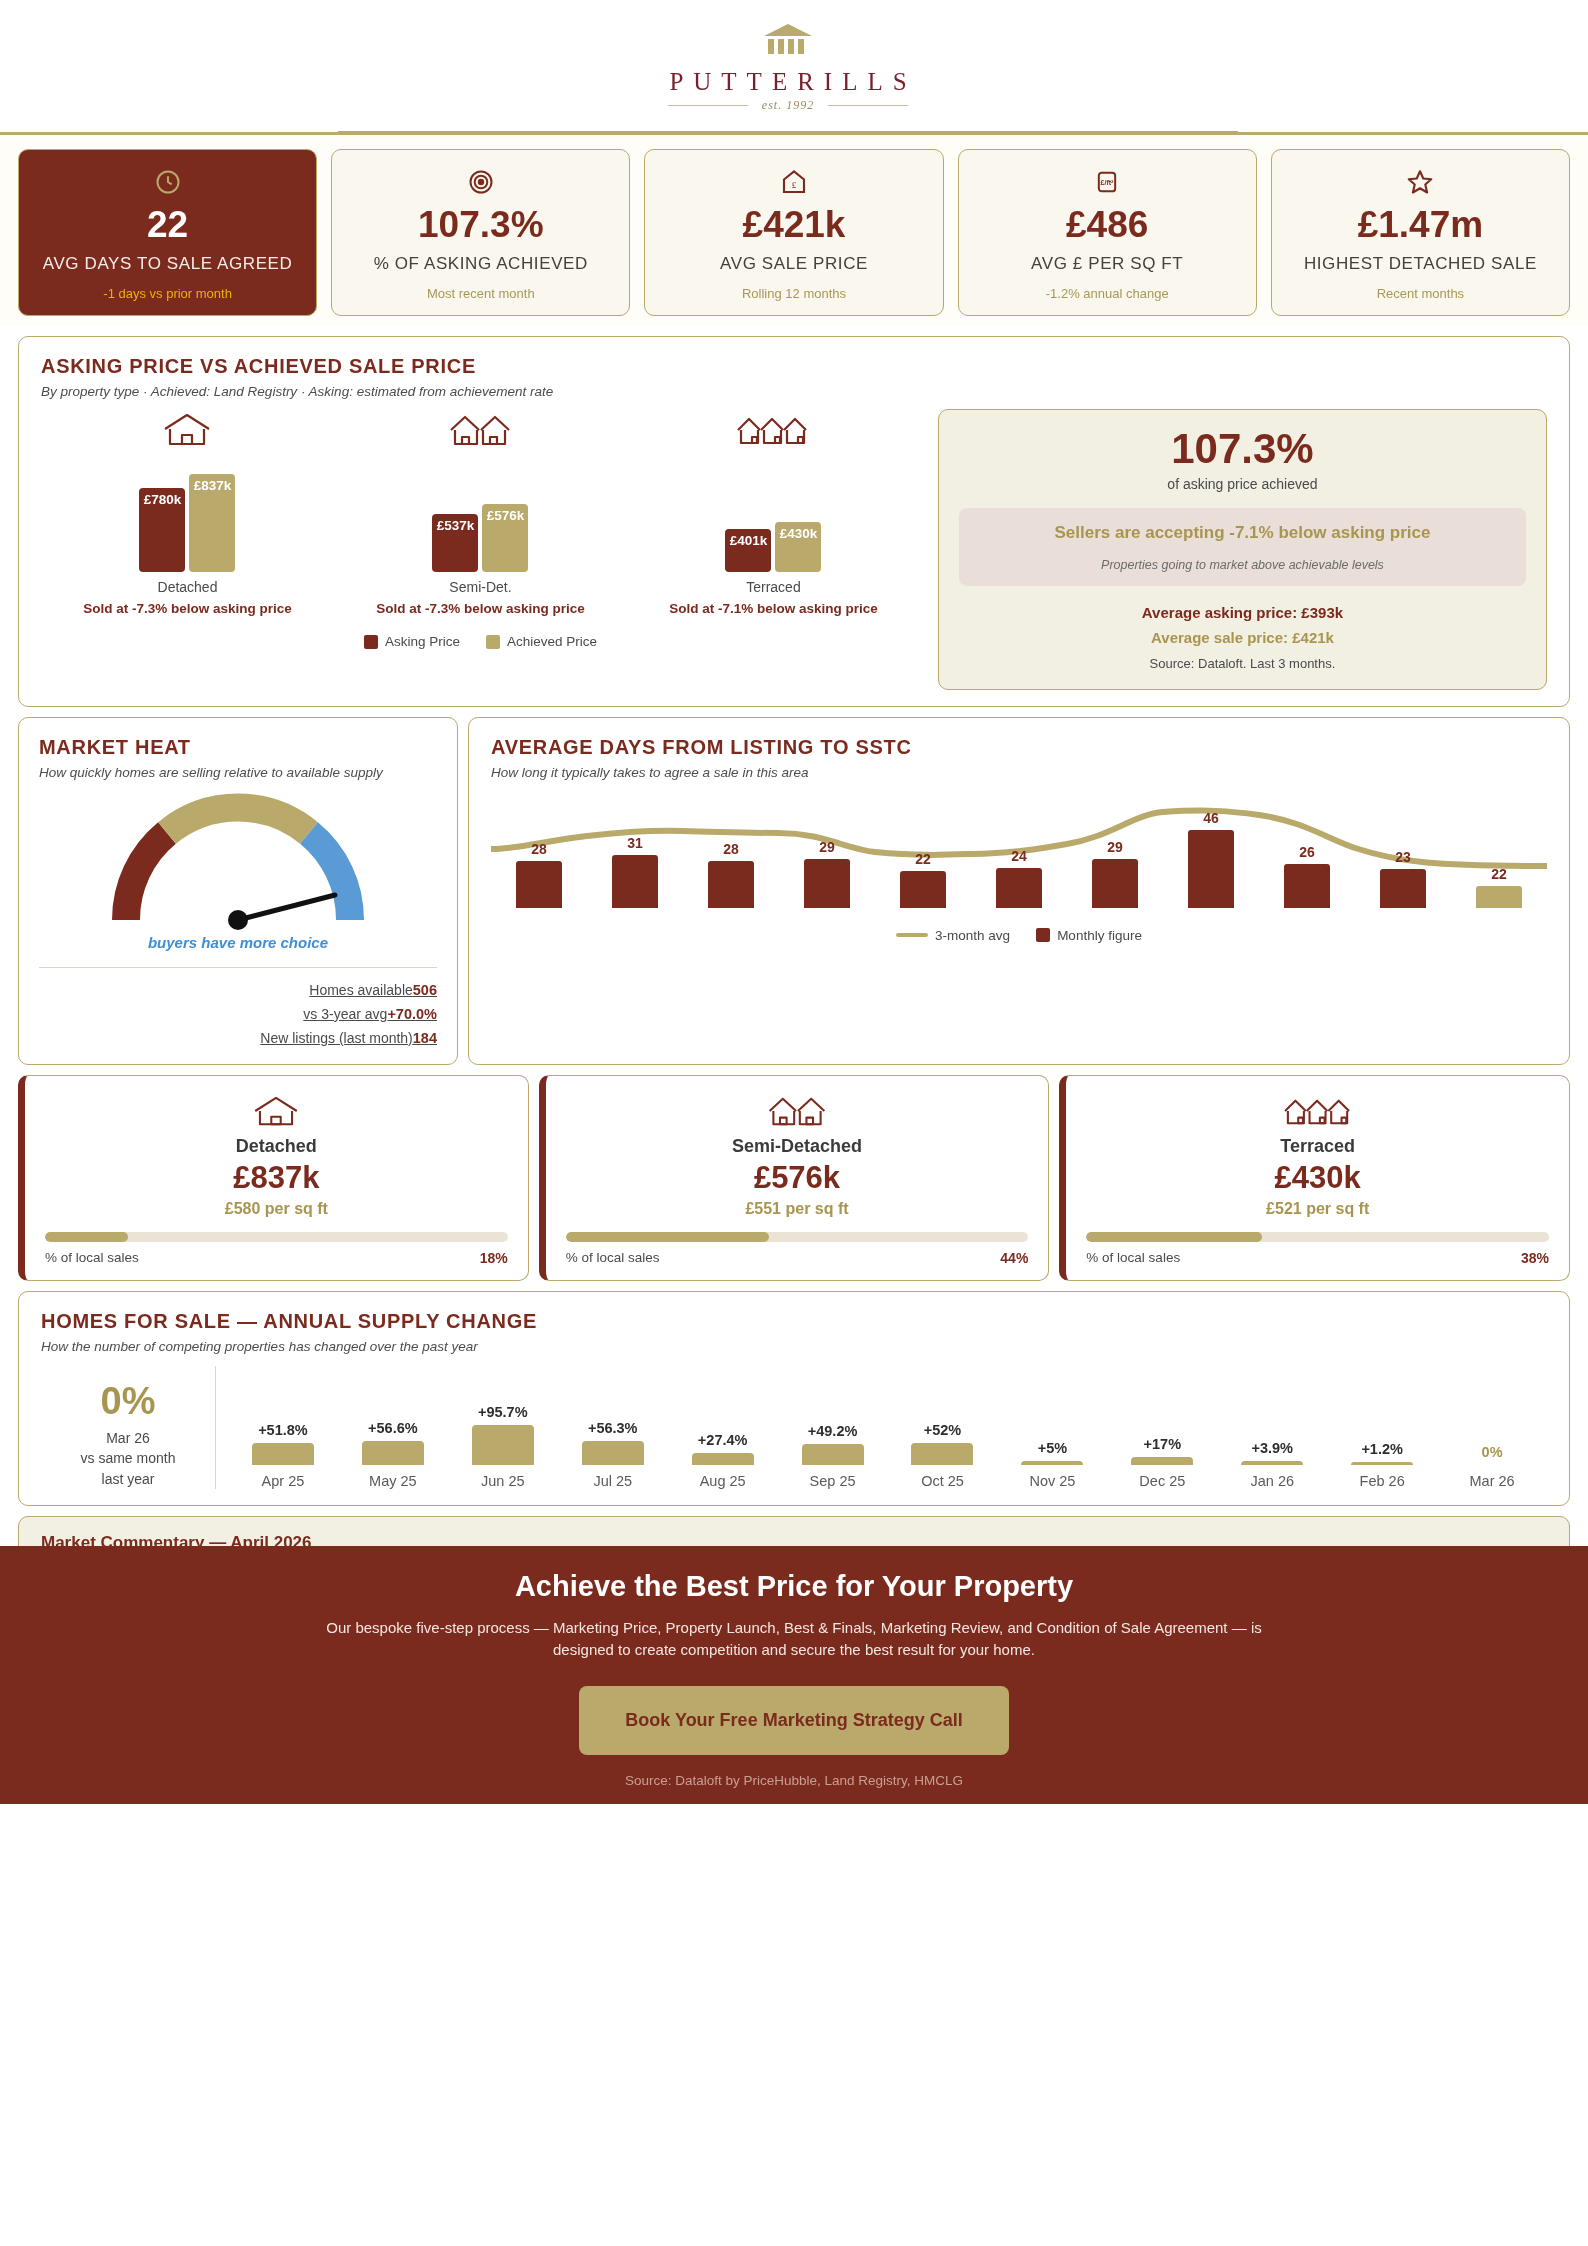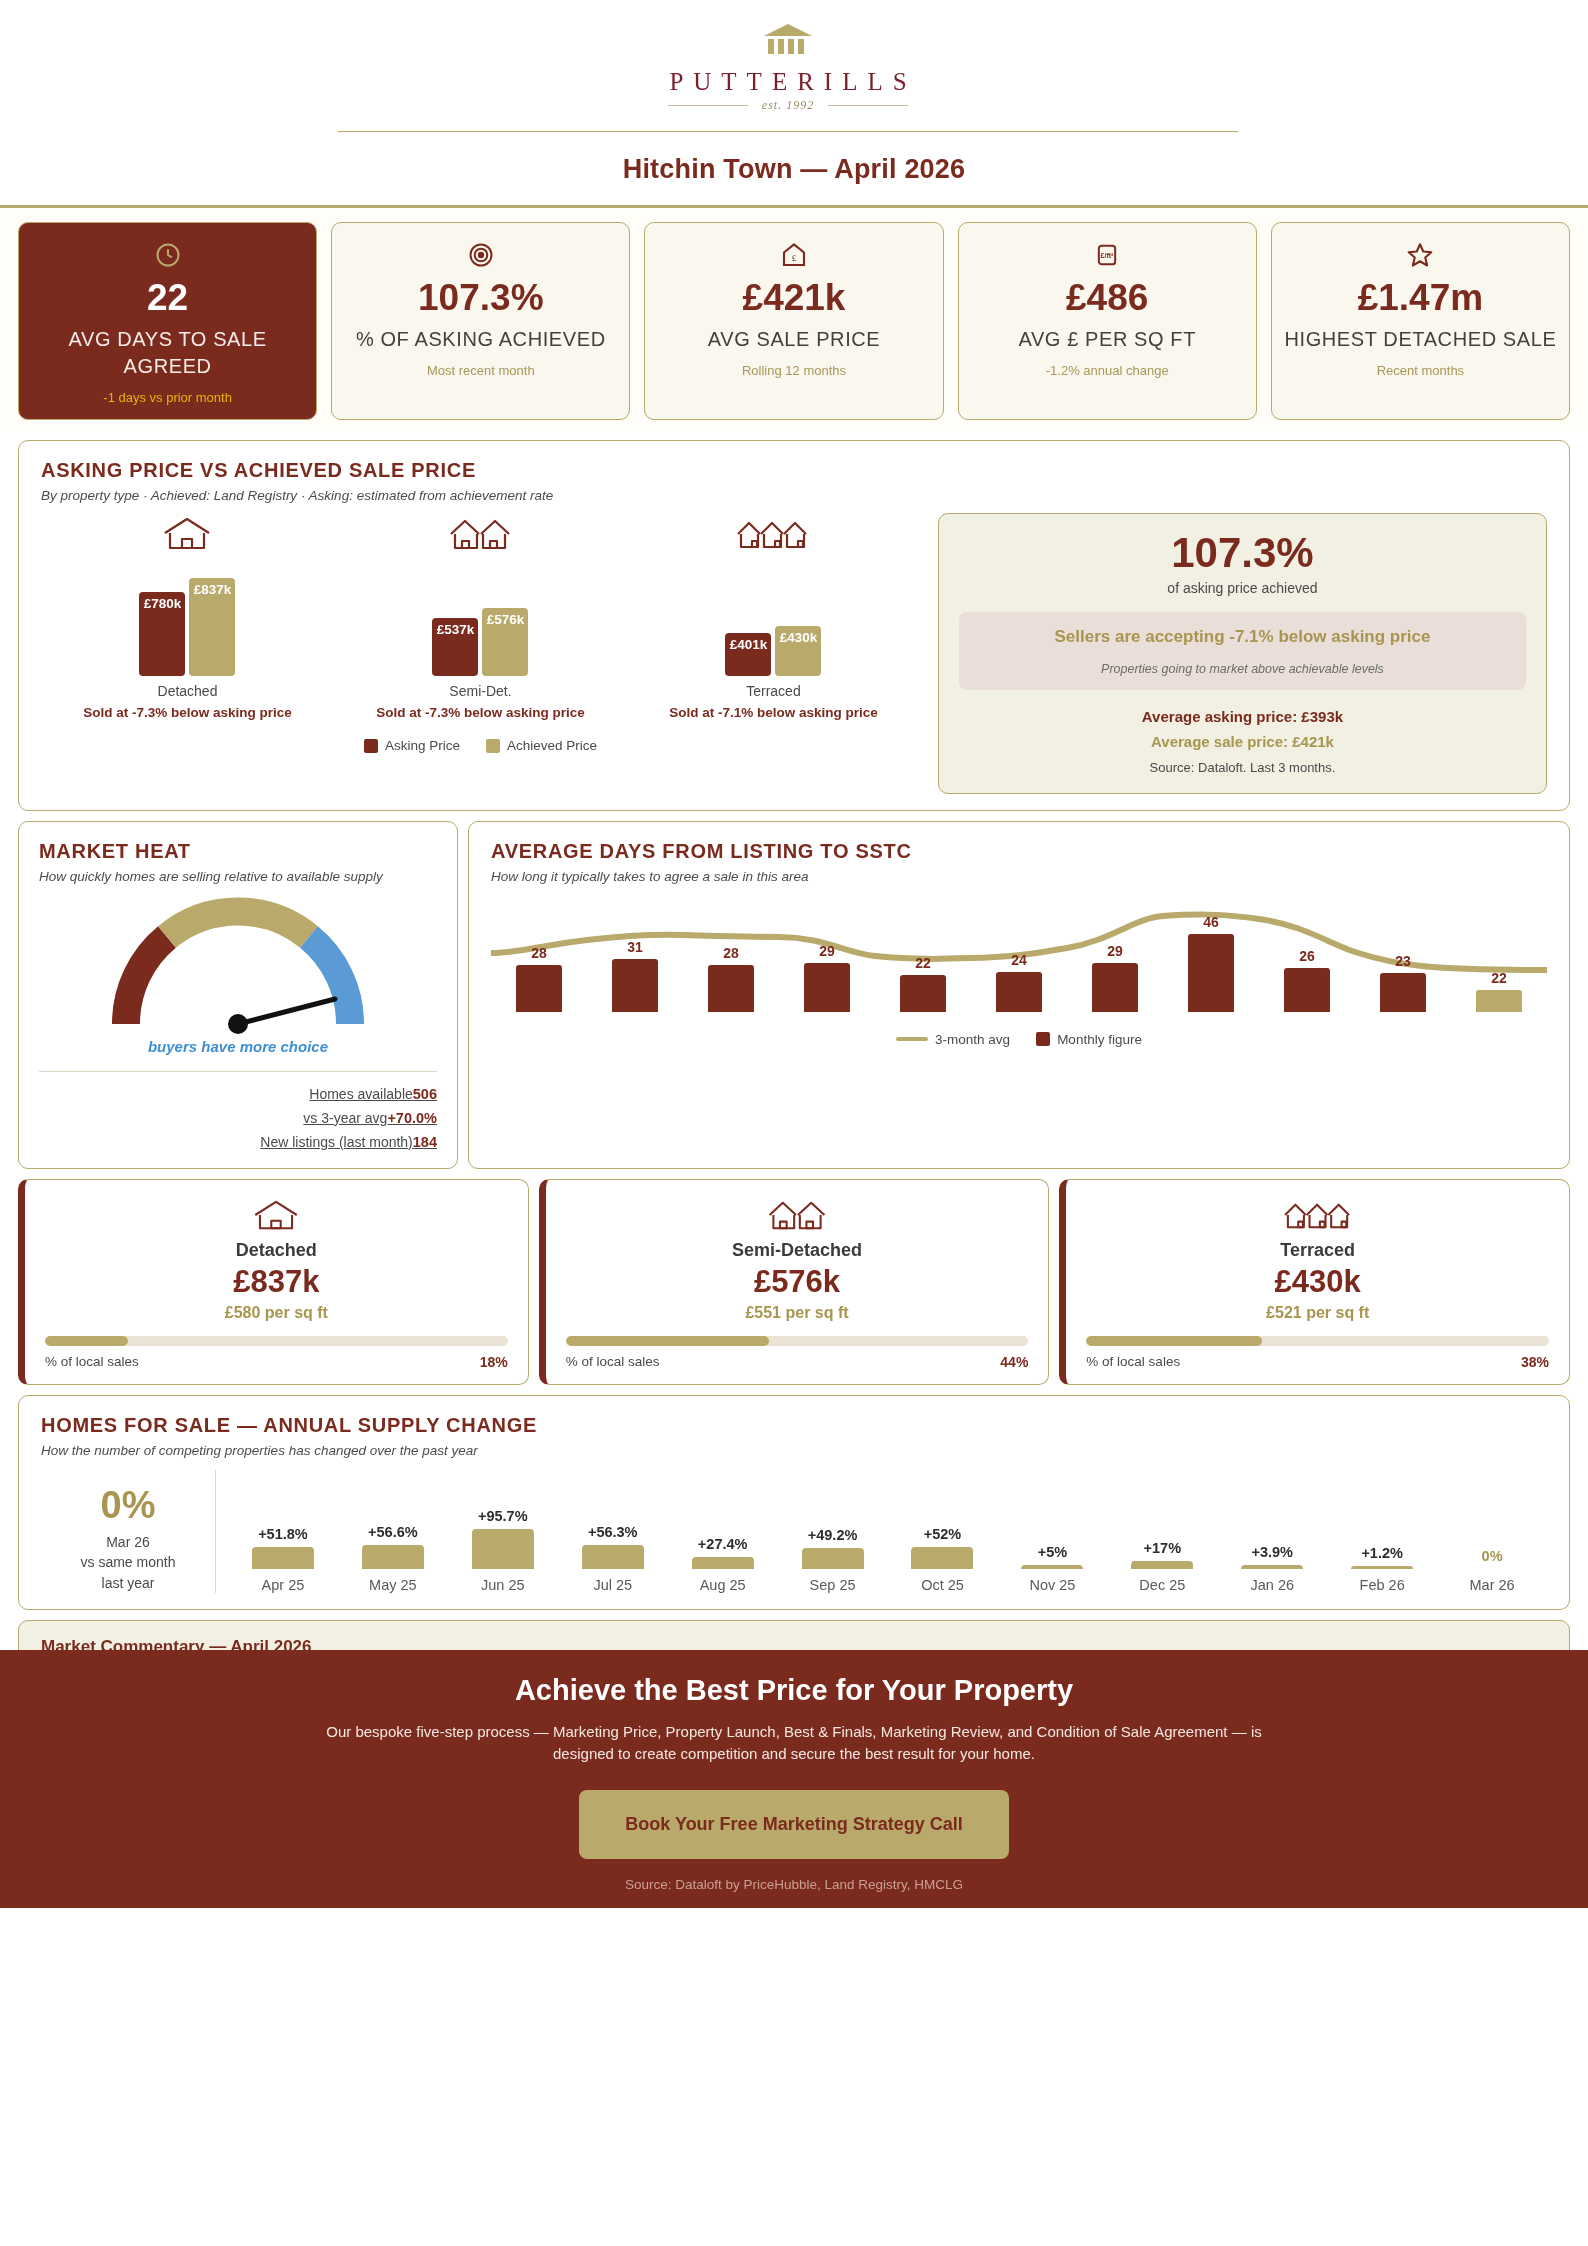--- a/index.html
+++ b/index.html
@@ -71,21 +71,21 @@
   }
   .kpi{
     flex:1;border:1px solid var(--gold);border-radius:10px;
     background:var(--cream);text-align:center;padding:16px 8px 14px 8px;
     min-height:160px;display:flex;flex-direction:column;align-items:center;
   }
   .kpi.highlight{background:var(--maroon);border-color:var(--gold);}
   .kpi-icon{height:32px;display:flex;align-items:center;justify-content:center;margin-bottom:6px;}
   .kpi-value{font-size:37px;font-weight:bold;color:var(--maroon);line-height:1.05;margin:2px 0 8px 0;}
   .kpi.highlight .kpi-value{color:#ffffff;}
-  .kpi-label{font-size:20px;letter-spacing:.6px;color:#44403c;text-transform:uppercase;line-height:1.35;text-align:center;}
+  .kpi-label{font-size:17px;letter-spacing:.6px;color:#44403c;text-transform:uppercase;line-height:1.35;text-align:center;}
   .kpi.highlight .kpi-label{color:#f7ece8;}
   .kpi-sub{font-size:13px;color:#a89757;margin-top:10px;}
   .kpi.highlight .kpi-sub{color:#eab308;}
 
   
   .card{
     border:1px solid var(--gold);border-radius:10px;background:#ffffff;
     margin:10px 18px;padding:18px 22px 16px 22px;
   }
   .card-title{
@@ -216,21 +216,20 @@
         <rect x="2" y="14" width="48" height="3" fill="#ffffff"></rect>
       </svg>
     </span>
     <div class="brand-name">PUTTERILLS</div>
     <div class="brand-est">
         <span>est. 1992</span>
       </div>
     <div class="brand-rule"></div>
   </div>
 
-  <div class="report-title">Hitchin Town — April 2026</div>
   <div class="band-rule"></div>
 
   <div class="kpi-row">
 
     <div class="kpi highlight">
       <div class="kpi-icon">
         <svg width="28" height="28" viewBox="0 0 24 24" fill="none" stroke="#b9a96a" stroke-width="1.7">
           <circle cx="12" cy="12" r="9"></circle>
             <path d="M12 7v5l3.2 2"></path>
         </svg>

